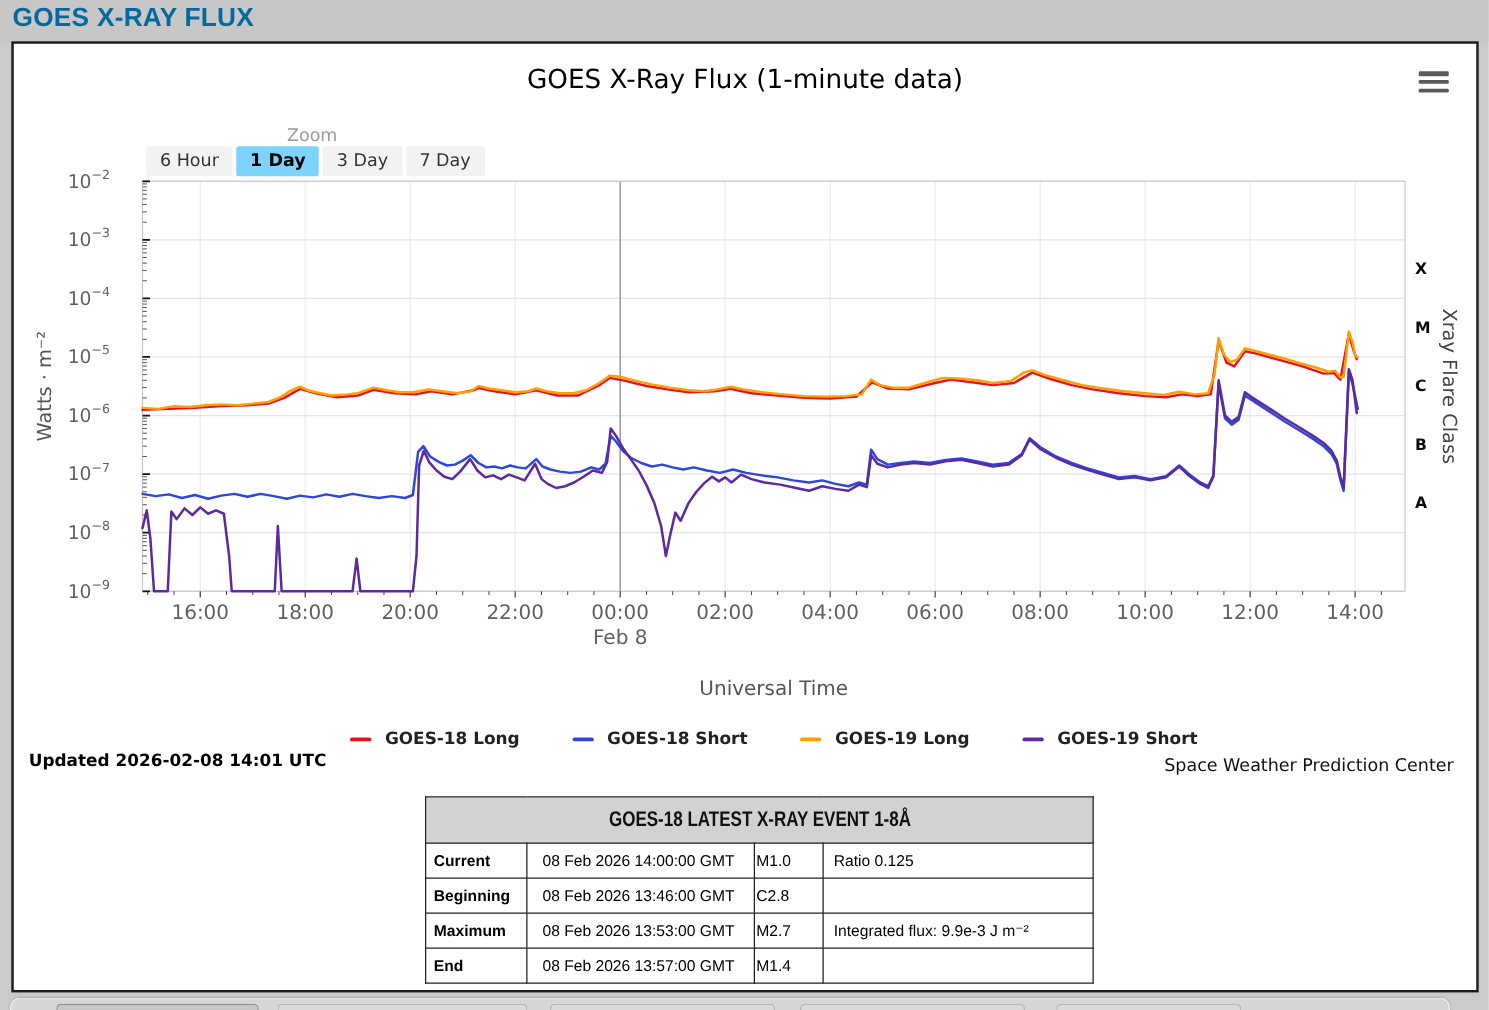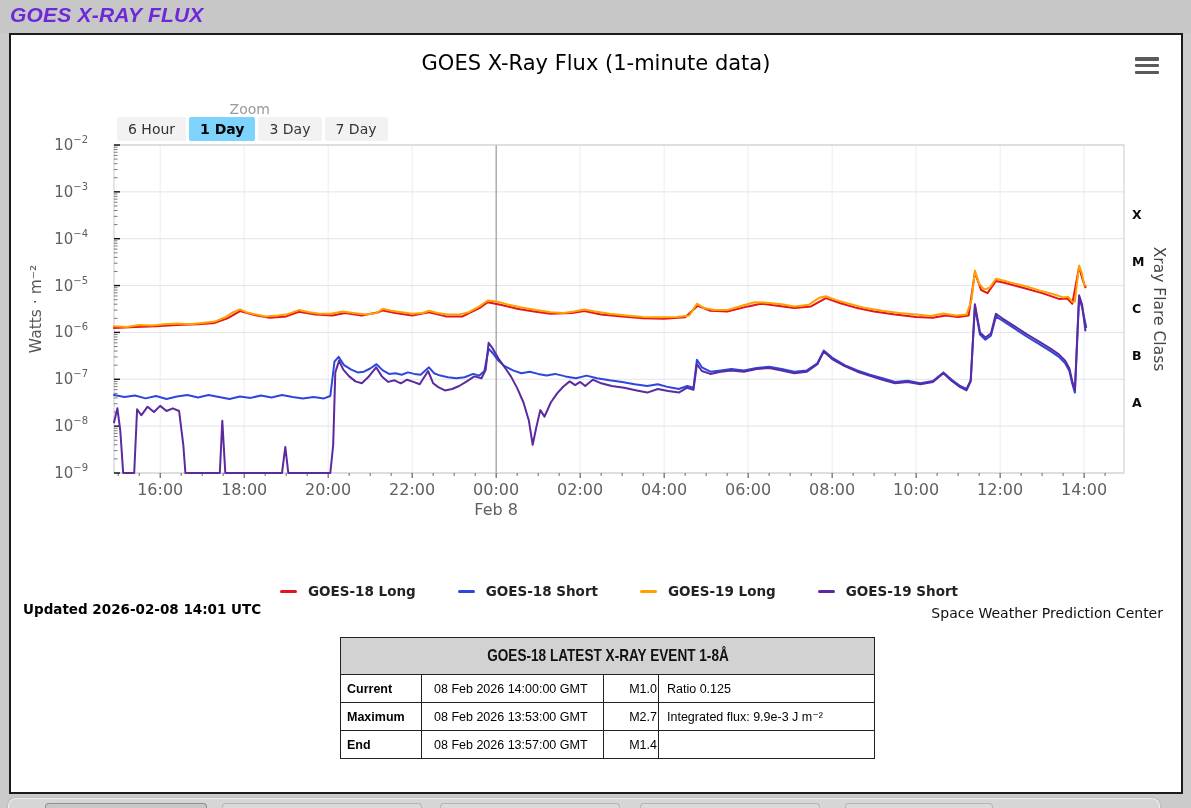--- a/index.html
+++ b/index.html
@@ -5,21 +5,21 @@
   html,body{margin:0;padding:0;}
   body{
     width:1191px;height:808px;overflow:hidden;position:relative;
     background:#cbcbcb;font-family:"DejaVu Sans",sans-serif;
   }
   .top-band{
     position:absolute;left:0;top:0;width:1191px;height:33px;background:#c7c7c7;
   }
   .top-band h1{
     margin:0;padding:3px 12px 0 10px;font-family:"Liberation Sans",sans-serif;
-    font-size:21px;font-weight:bold;color:#6d28d9;letter-spacing:.2px;font-style:italic;
+    font-size:21px;font-weight:bold;color:#0369a1;letter-spacing:.2px;
   }
   .panel{
     position:absolute;left:9px;top:33px;width:1174px;height:761px;
     background:#ffffff;border:2px solid #1c1c1c;box-sizing:border-box;
   }
   .chart-title{
     position:absolute;left:0;top:16px;width:100%;text-align:center;
     font-size:21px;color:#000;
   }
   .menu-btn{
@@ -61,21 +61,21 @@
     font-family:"Liberation Sans","DejaVu Sans",sans-serif;background:#fff;
   }
   table.event th,table.event td{border:1px solid #222;}
   table.event th{
     background:#d2d2d2;height:34px;text-align:center;font-size:17px;color:#111;
   }
   table.event th .cond{display:inline-block;transform:scaleX(.8);letter-spacing:0;white-space:nowrap;font-weight:bold;}
   table.event td{font-size:12.5px;color:#000;height:25px;}
   td.t-label{width:73px;font-weight:bold;padding-left:6px;}
   td.t-time{width:168px;padding-left:12px;}
-  td.t-class{width:52px;text-align:right;}
+  td.t-class{width:52px;text-align:left;}
   td.t-extra{width:206px;padding-left:8px;}
   .bottom-strip{position:absolute;left:0;top:796px;width:1191px;height:12px;}
   .tabbar{
     position:absolute;left:8px;top:2px;width:1150px;height:10px;
     background:#d6d6d6;border:1px solid #f0f0f0;border-bottom:none;
     border-radius:8px 8px 0 0;box-shadow:0 0 2px #9a9a9a;
   }
   .btab{
     position:absolute;top:4px;height:8px;background:#dadada;
     border:1px solid #b5b5b5;border-bottom:none;border-radius:4px 4px 0 0;cursor:pointer;
@@ -266,20 +266,21 @@
       <text x="1073.1039501039502" y="365" text-anchor="middle" font-size="16" fill="#606060" font-family="DejaVu Sans, sans-serif">14:00</text>
       <text x="1121" y="89.28571428571429" font-size="12.5" font-weight="bold" fill="#0a0a0a" font-family="DejaVu Sans, sans-serif">X</text>
       <text x="1121" y="136.14285714285714" font-size="12.5" font-weight="bold" fill="#0a0a0a" font-family="DejaVu Sans, sans-serif">M</text>
       <text x="1121" y="183" font-size="12.5" font-weight="bold" fill="#0a0a0a" font-family="DejaVu Sans, sans-serif">C</text>
       <text x="1121" y="229.85714285714286" font-size="12.5" font-weight="bold" fill="#0a0a0a" font-family="DejaVu Sans, sans-serif">B</text>
       <text x="1121" y="276.7142857142857" font-size="12.5" font-weight="bold" fill="#0a0a0a" font-family="DejaVu Sans, sans-serif">A</text>
       <text x="30" y="179" text-anchor="middle" font-size="15.5" fill="#555" transform="rotate(-90 30 179)" font-family="DejaVu Sans, sans-serif">Watts · m⁻²</text>
       <text x="1143" y="179" text-anchor="middle" font-size="15.5" fill="#444" transform="rotate(90 1143 179)" font-family="DejaVu Sans, sans-serif">Xray Flare Class</text>
     </svg>
 
+  <div class="ut-label">Universal Time</div>
 
   <div class="legend" id="legend">
       <span class="item">
         <span class="sw" style="background: rgb(229, 19, 30);"></span>
         <span class="lbl">GOES-18 Long</span>
       </span>
       <span class="item">
         <span class="sw" style="background: rgb(45, 70, 221);"></span>
         <span class="lbl">GOES-18 Short</span>
       </span>
@@ -305,20 +306,26 @@
       </tr>
     </thead>
     <tbody id="event-rows">
         <tr>
           <td class="t-label">Current</td>
           <td class="t-time">08 Feb 2026 14:00:00 GMT</td>
           <td class="t-class">M1.0</td>
           <td class="t-extra">Ratio 0.125</td>
         </tr>
         <tr>
+          <td class="t-label">Beginning</td>
+          <td class="t-time">08 Feb 2026 13:46:00 GMT</td>
+          <td class="t-class">C2.8</td>
+          <td class="t-extra"></td>
+        </tr>
+        <tr>
           <td class="t-label">Maximum</td>
           <td class="t-time">08 Feb 2026 13:53:00 GMT</td>
           <td class="t-class">M2.7</td>
           <td class="t-extra">Integrated flux: 9.9e-3 J m⁻²</td>
         </tr>
         <tr>
           <td class="t-label">End</td>
           <td class="t-time">08 Feb 2026 13:57:00 GMT</td>
           <td class="t-class">M1.4</td>
           <td class="t-extra"></td>

